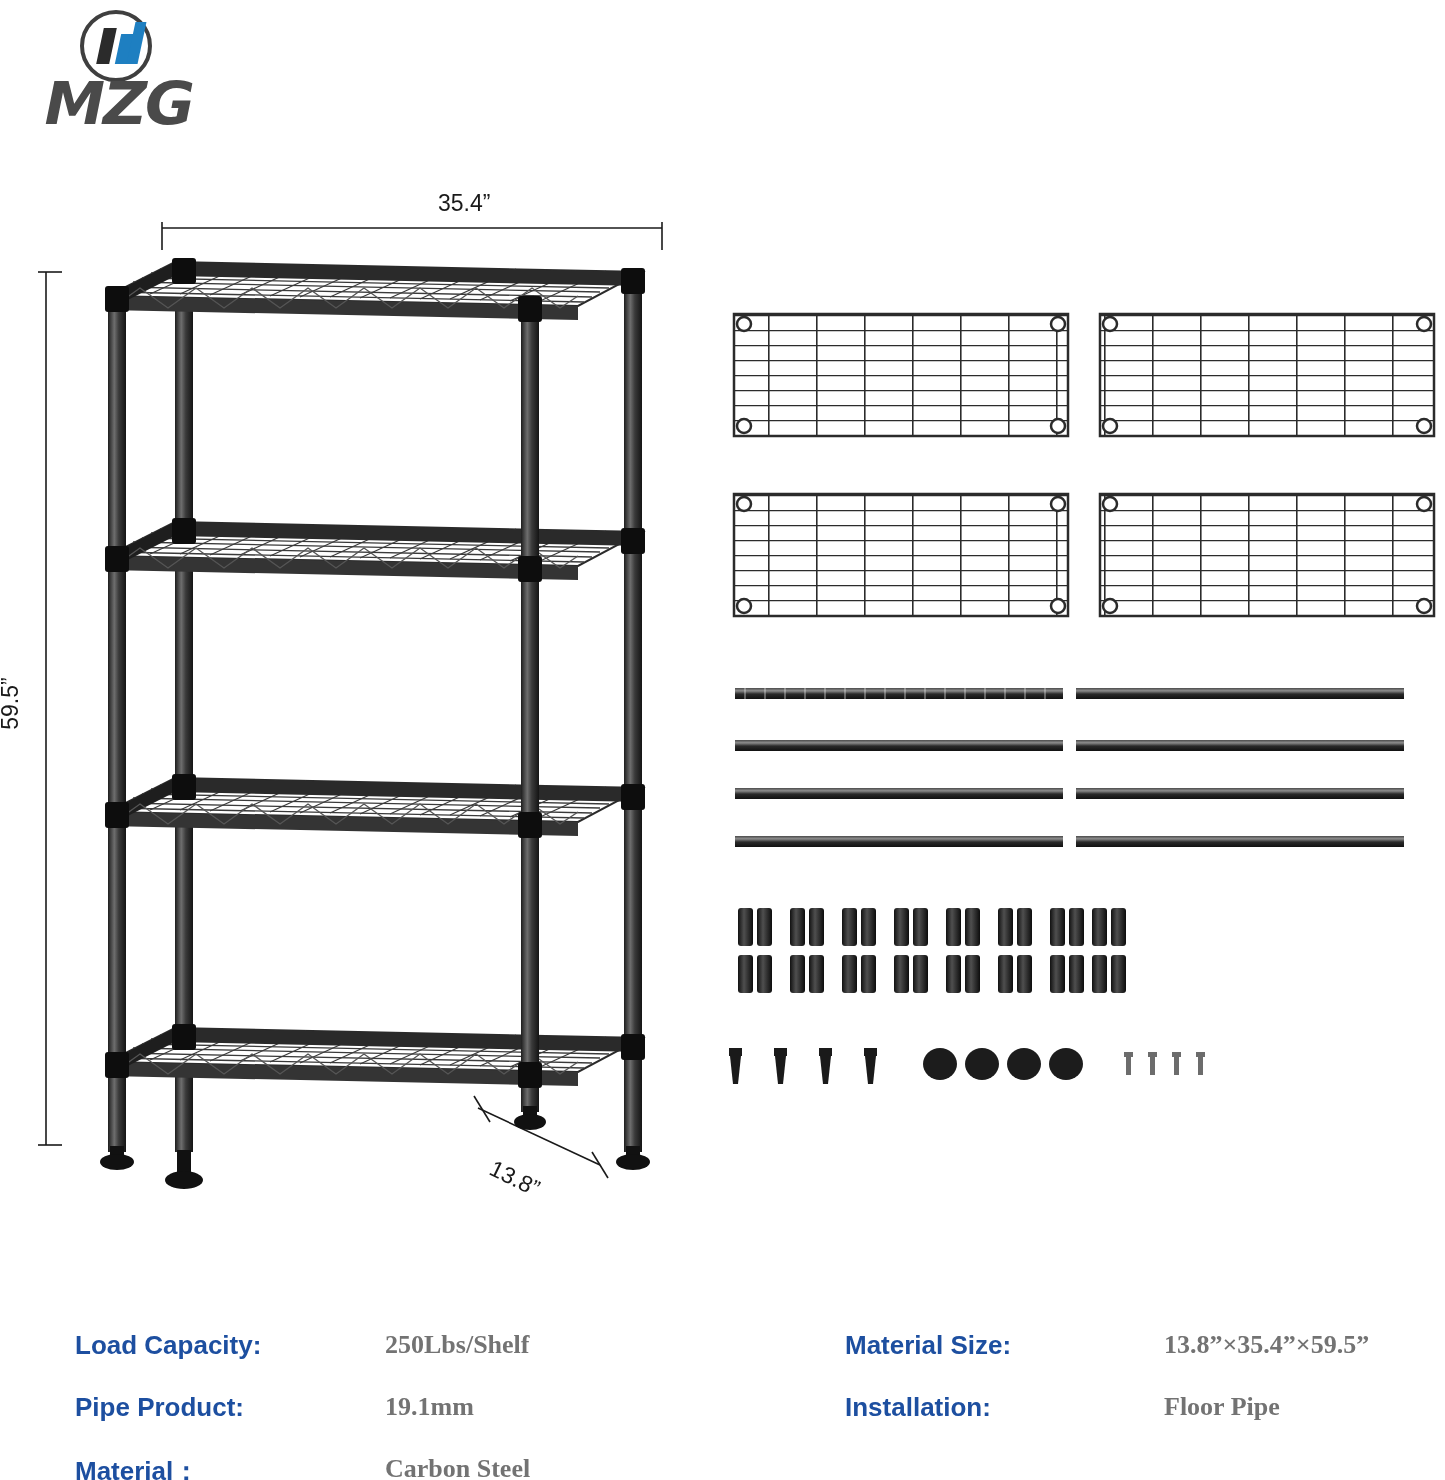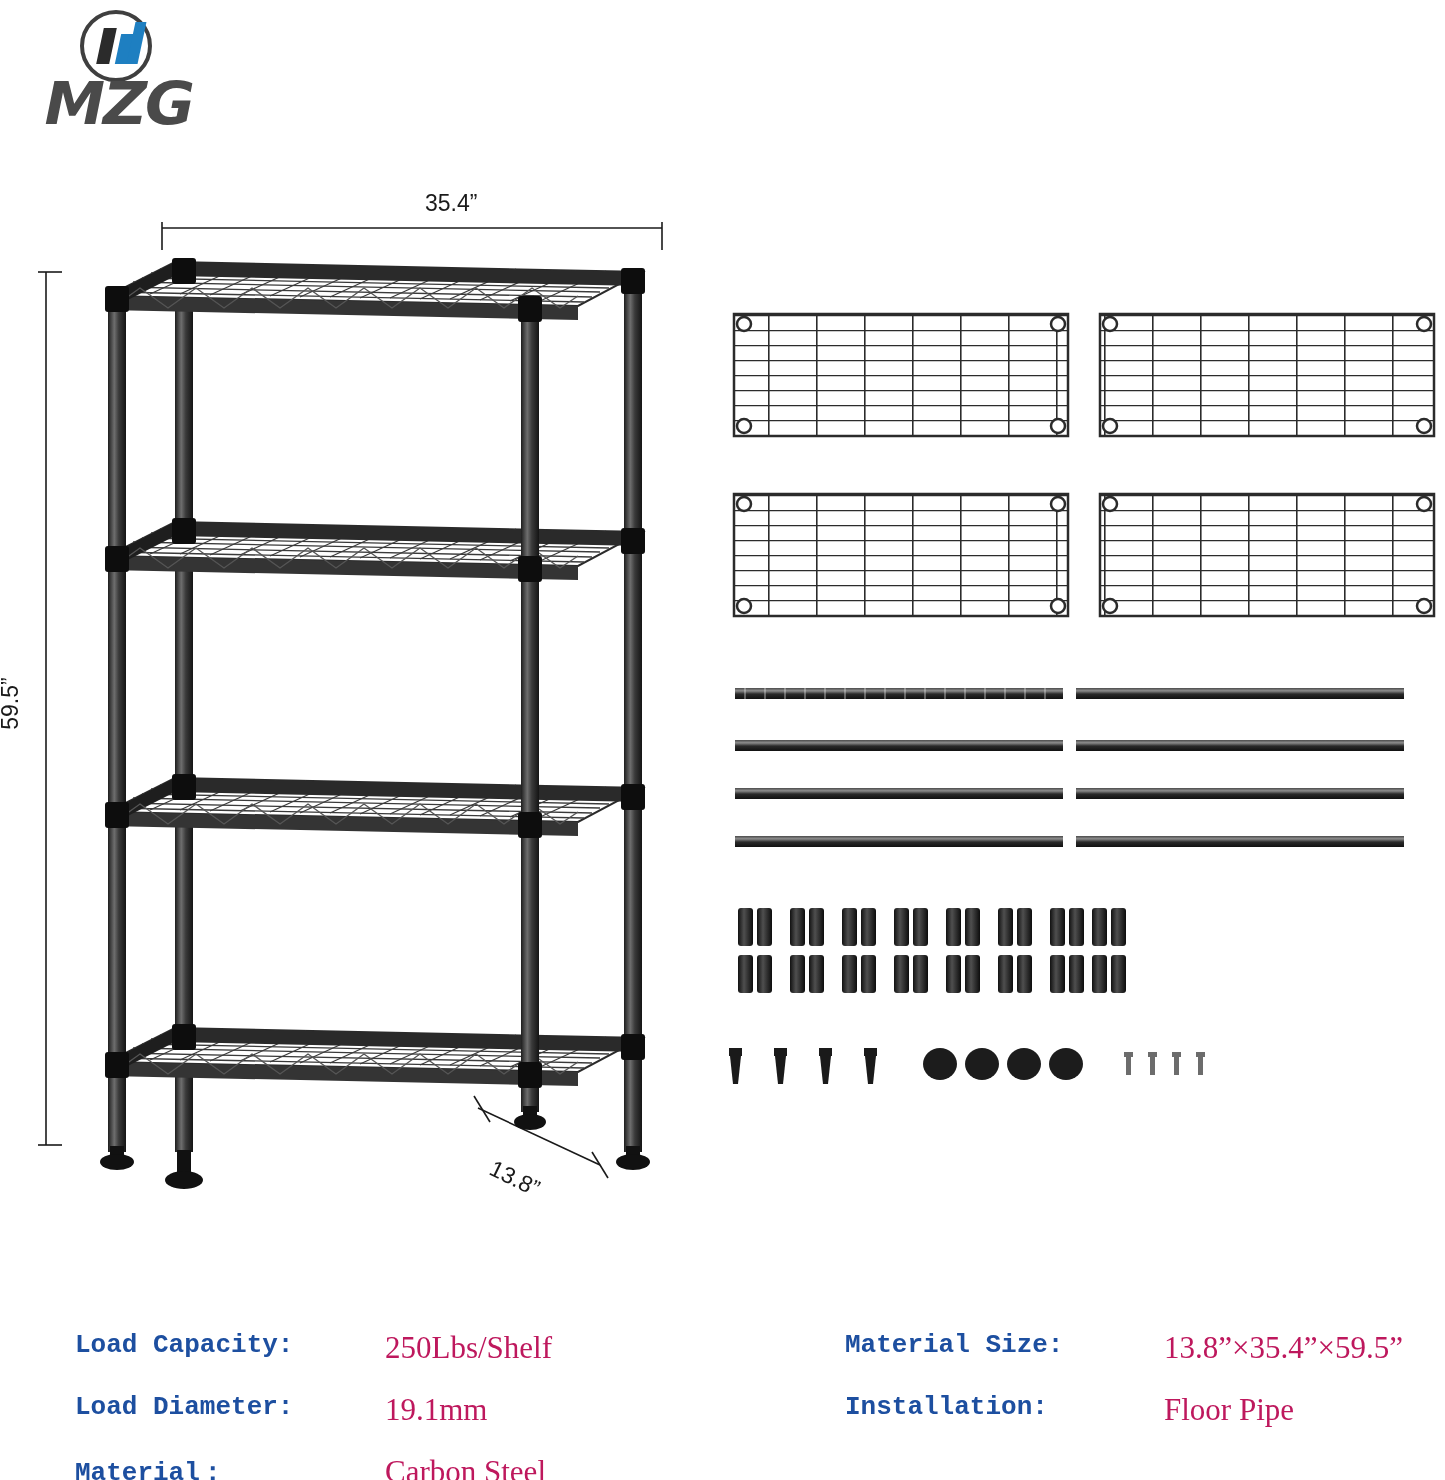--- a/index.html
+++ b/index.html
@@ -62,21 +62,21 @@
   }
 
   
   .dim-label {
     position: absolute;
     font-family: "Liberation Sans", sans-serif;
     font-size: 23px;
     color: #1a1a1a;
     white-space: nowrap;
   }
-  #dim-width { left: 425px; top: 190px; }
+  #dim-width { left: 438px; top: 190px; }
   #dim-height {
     left: -16px; top: 690px;
     transform: rotate(-90deg);
     transform-origin: center;
   }
   #dim-depth {
     left: 497px; top: 1155px;
     transform: rotate(26deg);
     transform-origin: left top;
   }
@@ -93,32 +93,32 @@
   #specs {
     position: absolute;
     left: 0;
     top: 1330px;
     width: 1445px;
     height: 150px;
   }
   .spec-row { position: absolute; height: 46px; }
   .spec-key {
     position: absolute;
-    font-family: Liberation Mono, monospace;
+    font-family: Liberation Sans, sans-serif;
     font-weight: bold;
     font-size: 26px;
     color: #1d4fa0;
     white-space: nowrap;
   }
   .spec-val {
     position: absolute;
     font-family: "Liberation Serif", serif;
-    font-weight: normal;
-    font-size: 31px;
-    color: #be185d;
+    font-weight: bold;
+    font-size: 26px;
+    color: #737373;
     white-space: nowrap;
   }
   .col-l .spec-key { left: 75px; }
   .col-l .spec-val { left: 385px; }
   .col-r .spec-key { left: 845px; }
   .col-r .spec-val { left: 1164px; }
   .r1 { top: 0px; }
   .r2 { top: 62px; }
   .r3 { top: 124px; }
 </style>
@@ -527,21 +527,21 @@
   </g>
 </svg>
 
 <div id="specs">
   <div class="col-l">
     <div class="spec-row r1">
       <span class="spec-key">Load Capacity:</span>
       <span class="spec-val">250Lbs/Shelf</span>
     </div>
     <div class="spec-row r2">
-      <span class="spec-key">Load Diameter:</span>
+      <span class="spec-key">Pipe Product:</span>
       <span class="spec-val">19.1mm</span>
     </div>
     <div class="spec-row r3">
       <span class="spec-key">Material：</span>
       <span class="spec-val">Carbon Steel</span>
     </div>
   </div>
   <div class="col-r">
     <div class="spec-row r1">
       <span class="spec-key">Material Size:</span>

